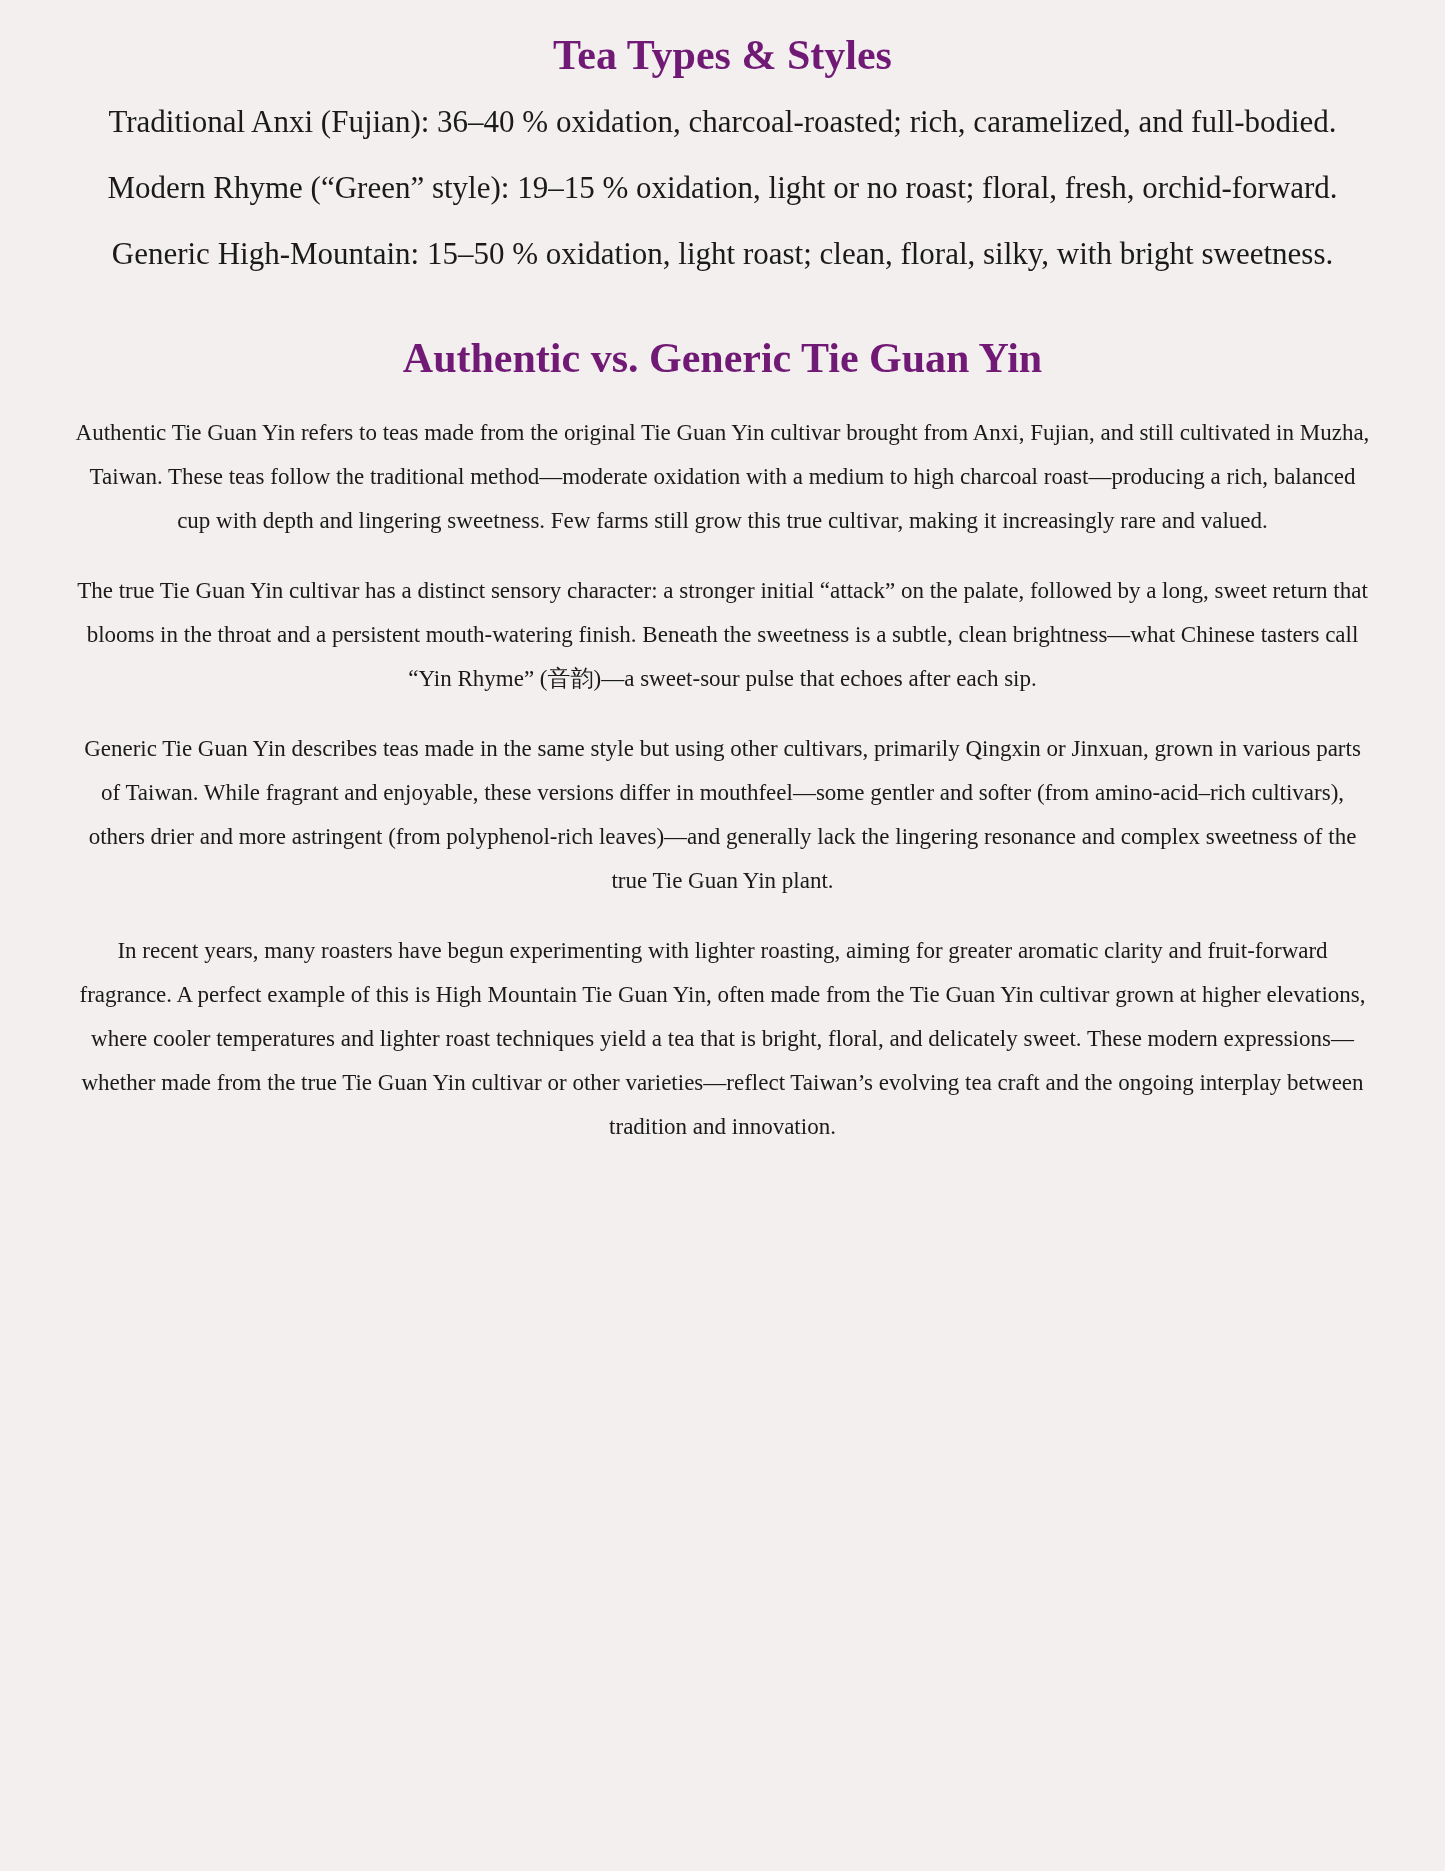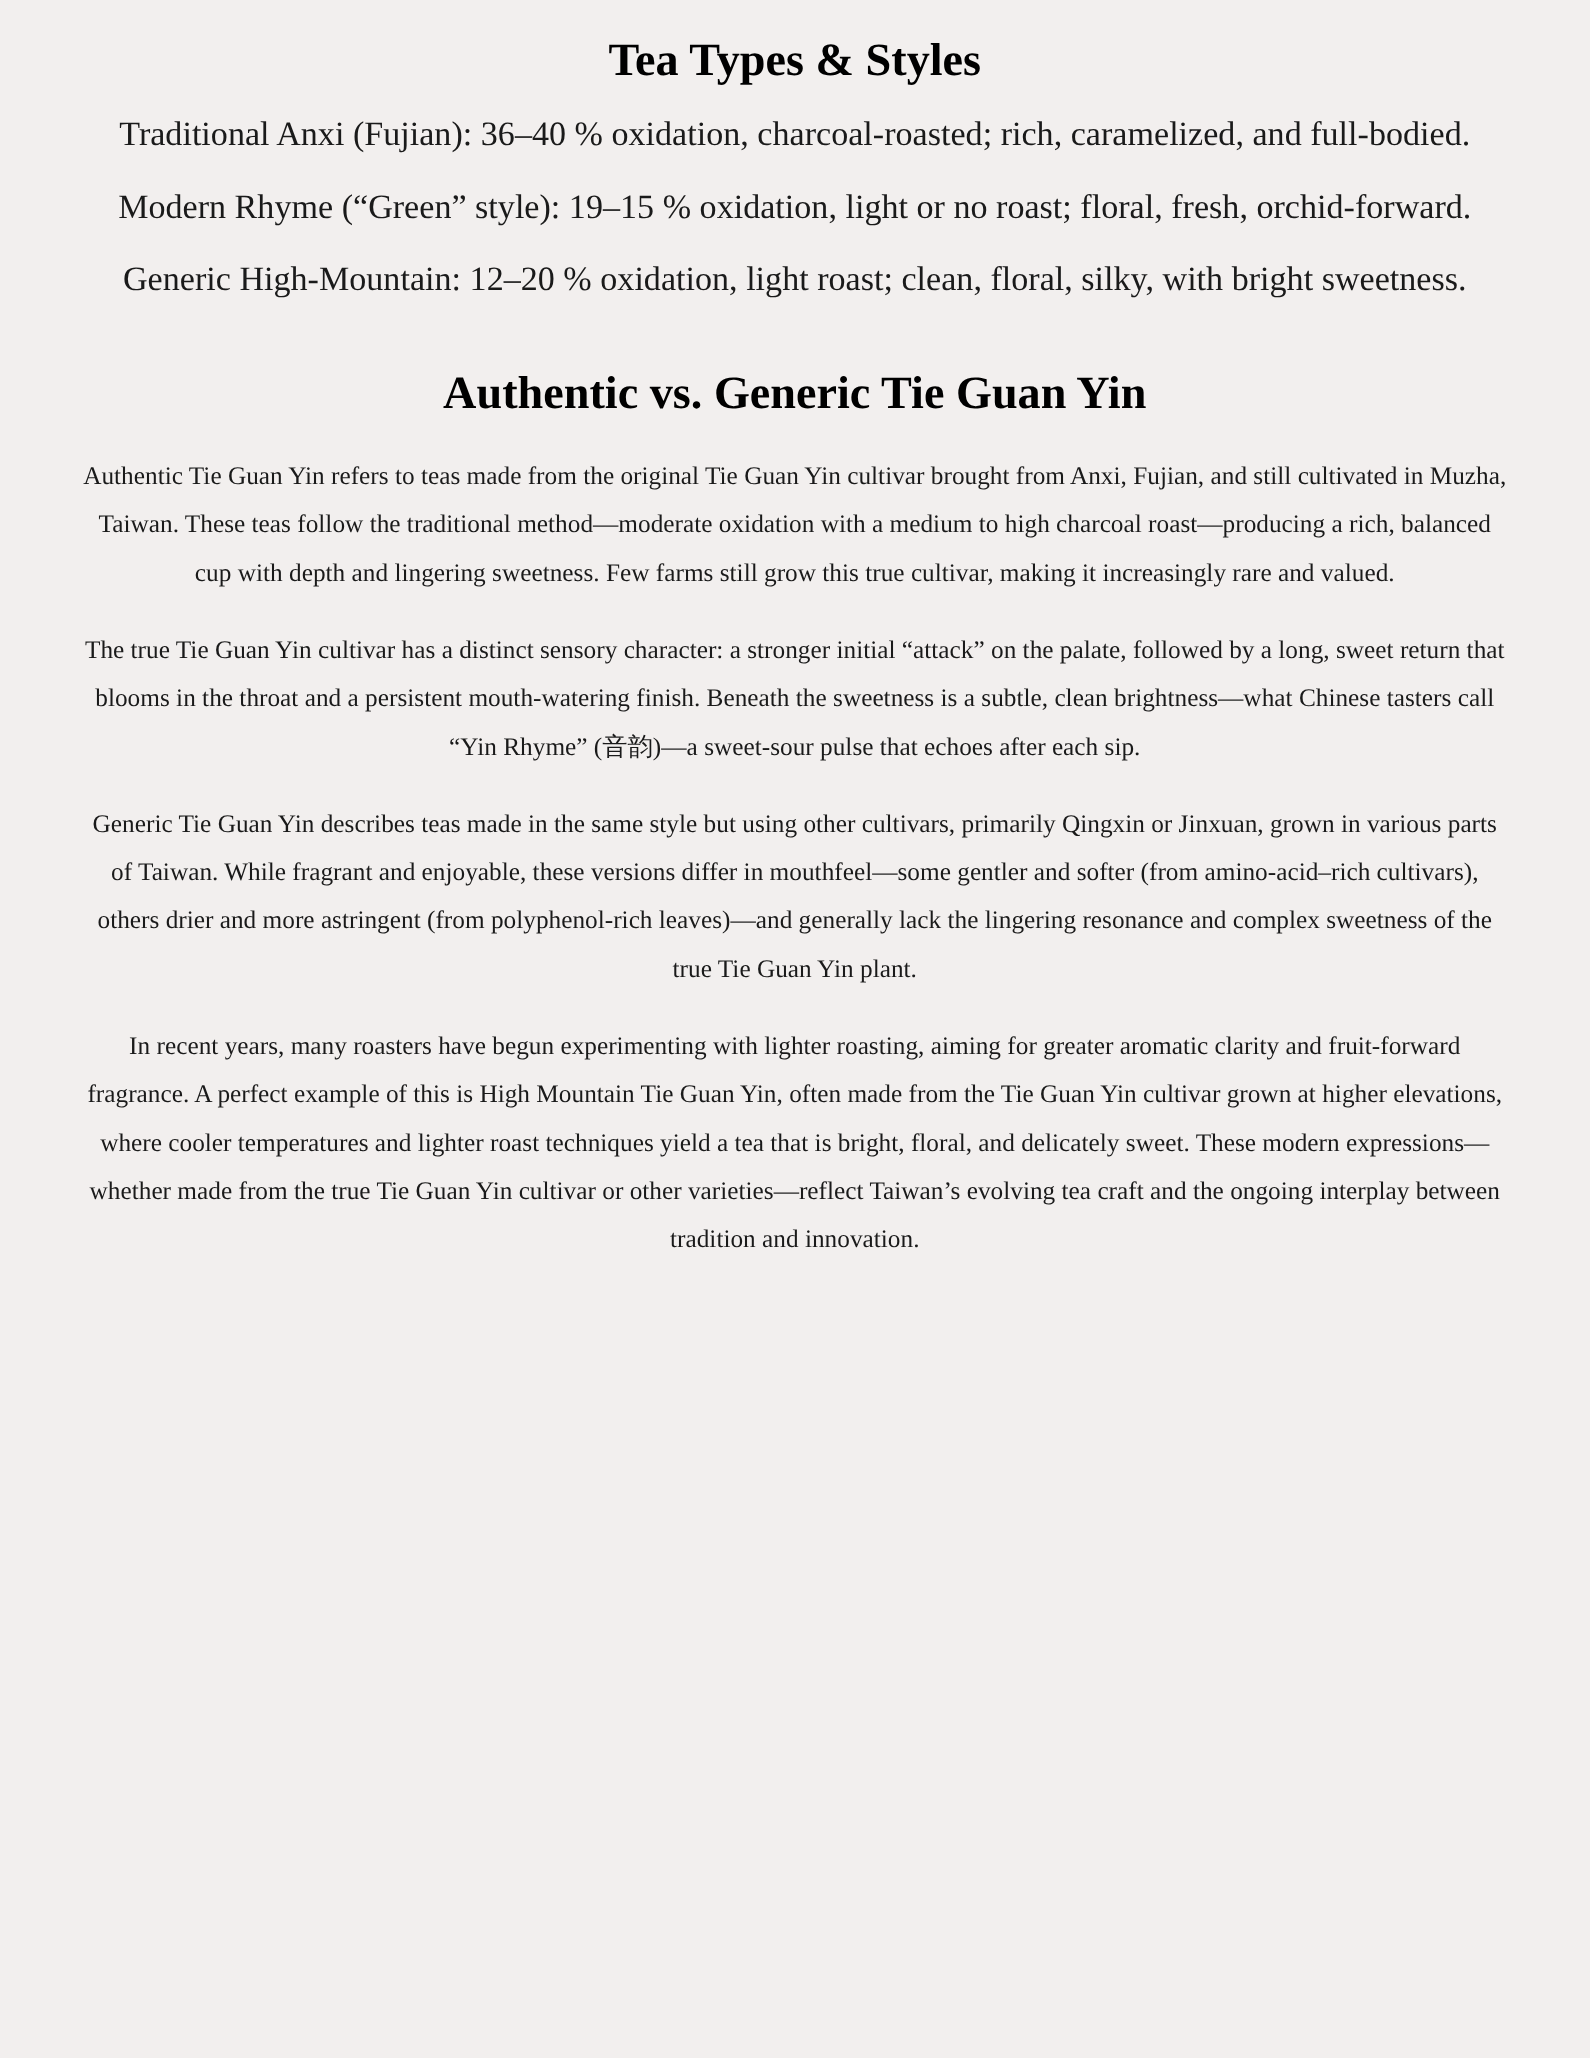--- a/index.html
+++ b/index.html
@@ -17,21 +17,21 @@
       width: 1445px;
       box-sizing: border-box;
       padding: 28px 70px 60px 70px;
       text-align: center;
     }
     h2 {
       font-size: 42px;
       font-weight: bold;
       margin: 0 0 18px 0;
       line-height: 1.3;
-      color: #000000;
+      color: #701a75;
     }
     h2.second {
       margin-top: 56px;
       margin-bottom: 26px;
     }
     .style-item {
       font-size: 31px;
       line-height: 42px;
       margin: 0 auto 24px auto;
       max-width: 1300px;
@@ -55,21 +55,21 @@
     <p class="style-item">
       <span class="name">Traditional Anxi (Fujian):</span><span></span><span> 36–40 % oxidation, charcoal-roasted; rich, caramelized, and full-bodied.</span>
     </p>
 
     <p class="style-item">
       <span class="name">Modern Rhyme (“Green” style):</span><span></span><span> 19–15 % oxidation, light or no roast; floral, fresh, orchid-forward.</span>
     </p>
 
 
     <p class="style-item">
-      <span class="name">Generic High-Mountain</span><span>:</span><span> 12–20 % oxidation, light roast; clean, floral, silky, with bright sweetness.</span>
+      <span class="name">Generic High-Mountain</span><span>:</span><span> 15–50 % oxidation, light roast; clean, floral, silky, with bright sweetness.</span>
     </p>
   </section>
 
   <section>
     <h2 class="second">Authentic vs. Generic Tie Guan Yin</h2>
 
     <p class="para">Authentic Tie Guan Yin refers to teas made from the original Tie Guan Yin cultivar brought from Anxi, Fujian, and still cultivated in Muzha, Taiwan. These teas follow the traditional method—moderate oxidation with a medium to high charcoal roast—producing a rich, balanced cup with depth and lingering sweetness. Few farms still grow this true cultivar, making it increasingly rare and valued.</p>
     <p class="para">The true Tie Guan Yin cultivar has a distinct sensory character: a stronger initial “attack” on the palate, followed by a long, sweet return that blooms in the throat and a persistent mouth-watering finish. Beneath the sweetness is a subtle, clean brightness—what Chinese tasters call “Yin Rhyme” (音韵)—a sweet-sour pulse that echoes after each sip.</p>
     <p class="para">Generic Tie Guan Yin describes teas made in the same style but using other cultivars, primarily Qingxin or Jinxuan, grown in various parts of Taiwan. While fragrant and enjoyable, these versions differ in mouthfeel—some gentler and softer (from amino-acid–rich cultivars), others drier and more astringent (from polyphenol-rich leaves)—and generally lack the lingering resonance and complex sweetness of the true Tie Guan Yin plant.</p>
     <p class="para">In recent years, many roasters have begun experimenting with lighter roasting, aiming for greater aromatic clarity and fruit-forward fragrance. A perfect example of this is High Mountain Tie Guan Yin, often made from the Tie Guan Yin cultivar grown at higher elevations, where cooler temperatures and lighter roast techniques yield a tea that is bright, floral, and delicately sweet. These modern expressions—whether made from the true Tie Guan Yin cultivar or other varieties—reflect Taiwan’s evolving tea craft and the ongoing interplay between tradition and innovation.</p>

